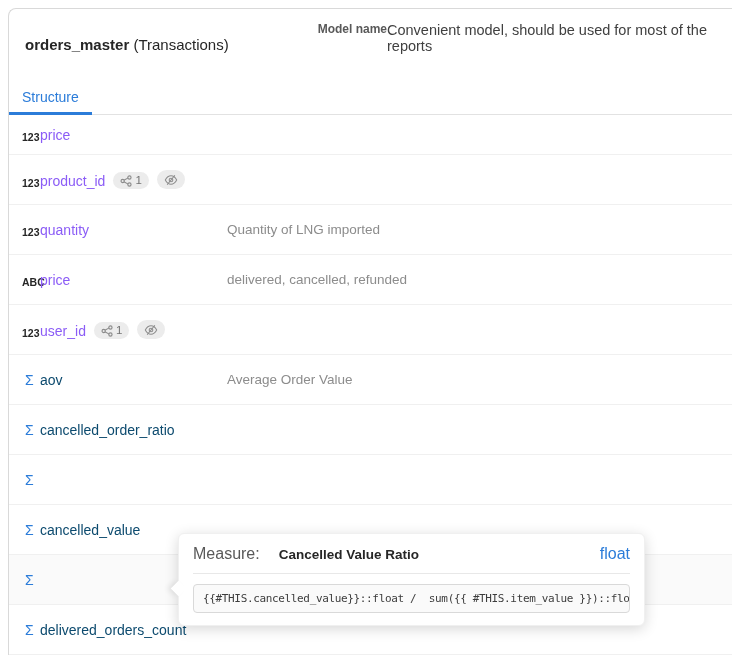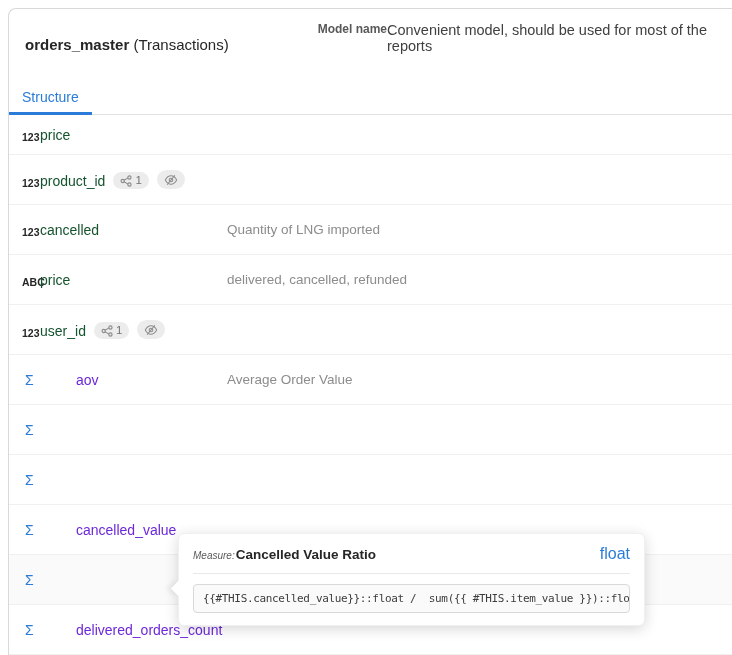--- a/index.html
+++ b/index.html
@@ -24,37 +24,37 @@
 
   .rows { }
   .row { display:flex; align-items:center; height:50px; padding-left:13px;
     border-bottom:1px solid #f0f0f0; }
   .row:first-child { height:40px; }
   .row.hovered { background:#fafafa; }
   .row-main { width:205px; flex:none; display:flex; align-items:flex-end; }
   .type-label { width:18px; flex:none; font-weight:700; font-size:10.5px;
     color:#262626; letter-spacing:0; }
   .type-label.sigma { font-weight:500; font-size:14px; color:#2b7cd9; padding-left:3px; }
-  .field-name { font-size:14px; color:#14532d; white-space:nowrap; }
-  .row.measure .field-name { color:#6d28d9;margin-left:36px; }
+  .field-name { font-size:14px; color:#8b5cf6; white-space:nowrap; }
+  .row.measure .field-name { color:#0c4a6e; }
   .row-desc { flex:1; font-size:13.5px; color:#8c8c8c; white-space:nowrap; }
 
   .badge { display:inline-flex; align-items:center; gap:3px; background:#ececec;
     border-radius:10px; padding:2.5px 7px; margin-left:8px; font-size:11.5px;
     color:#737373; line-height:1; }
   .badge svg { display:block; }
 
   .popover { position:absolute; left:178px; top:533px; width:467px; z-index:10;
     background:#fff; border:1px solid #f0f0f0; border-radius:6px;
     box-shadow:0 3px 14px rgba(0,0,0,0.16); padding:11px 14px 12px 14px; }
   .popover-caret { position:absolute; left:-6px; top:49px; width:11px; height:11px;
     background:#fff; transform:rotate(45deg);
     box-shadow:-3px 3px 5px rgba(0,0,0,0.07); }
   .popover-header { display:flex; align-items:baseline; justify-content:space-between; }
-  .measure-kind { font-size:10px; color:#595959; margin-right:1px;font-style:italic; }
+  .measure-kind { font-size:16px; color:#595959; margin-right:19px; }
   .measure-title { font-size:13.5px; font-weight:700; color:#262626; }
   .measure-type { font-size:16px; color:#2b7cd9; }
   .popover-divider { height:1px; background:#e8e8e8; margin:10px 0 10px 0; }
   .code-block { background:#fafafa; border:1px solid #d9d9d9; border-radius:4px;
     padding:7px 9px; font-family:"DejaVu Sans Mono","Liberation Mono",monospace;
     font-size:11px; letter-spacing:-0.35px; color:#3d3d3d; white-space:pre;
     overflow:hidden; }
 </style>
 </head>
 <body>
@@ -106,21 +106,21 @@
           <circle cx="8" cy="8" r="2.1" fill="none" stroke="#8c8c8c" stroke-width="1.2"></circle>
           <line x1="3.6" y1="13.4" x2="12.4" y2="2.6" stroke="#8c8c8c" stroke-width="1.2"></line>
         </svg>
       </span>
     </div>
     <div class="row-desc"></div>
   </div>
       <div class="row dimension">
     <div class="row-main">
       <span class="type-label">123</span>
-      <span class="field-name">cancelled</span>
+      <span class="field-name">quantity</span>
 
     </div>
     <div class="row-desc">Quantity of LNG imported</div>
   </div>
       <div class="row dimension">
     <div class="row-main">
       <span class="type-label">ABC</span>
       <span class="field-name">price</span>
 
     </div>
@@ -154,20 +154,21 @@
     <div class="row-main">
       <span class="type-label sigma">Σ</span>
       <span class="field-name">aov</span>
 
     </div>
     <div class="row-desc">Average Order Value</div>
   </div>
       <div class="row measure">
     <div class="row-main">
       <span class="type-label sigma">Σ</span>
+      <span class="field-name">cancelled_order_ratio</span>
 
     </div>
     <div class="row-desc"></div>
   </div>
       <div class="row measure">
     <div class="row-main">
       <span class="type-label sigma">Σ</span>
 
     </div>
     <div class="row-desc"></div>

